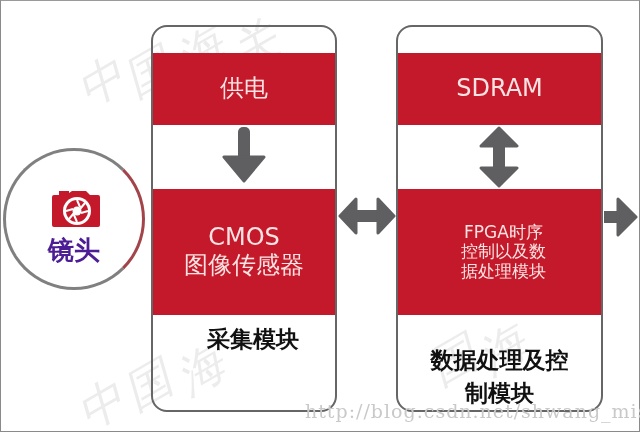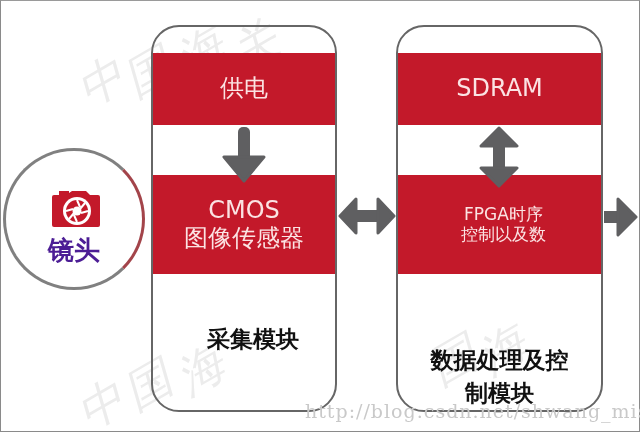--- a/index.html
+++ b/index.html
@@ -3,27 +3,27 @@
 <meta charset="utf-8">
 <style>
   html, body { margin:0; padding:0; }
   body { width:640px; height:434px; background:#ffffff; position:relative; overflow:hidden; font-family:"DejaVu Sans", sans-serif; }
   .frame { position:absolute; left:0; top:0; width:638px; height:430px; border:1px solid #8a8a8a; border-top-color:#9a9a9a; }
   .wm-char { position:absolute; color:#ececec; font-family:"DejaVu Serif", serif; font-size:46px; transform:rotate(-30deg); font-style:italic; }
   .wm-url { position:absolute; left:305px; top:400px; font-family:"DejaVu Serif", serif; font-size:19px; color:#c9c9c9; letter-spacing:1px; }
   .lens { position:absolute; left:3px; top:148px; width:142px; height:142px; border-radius:50%; border:3px solid #808080; border-right-color:#a3444a; box-sizing:border-box; background:rgba(255,255,255,0.9); }
   .cam { position:absolute; left:46px; top:40px; }
   .lens-label { position:absolute; left:0; width:100%; top:82px; text-align:center; font-weight:bold; font-size:26px; color:#4c1d95; }
-  .module { position:absolute; top:25px; height:387px; border:2px solid #666; border-radius:28px; background:transparent; box-sizing:border-box; overflow:hidden; }
+  .module { position:absolute; top:25px; height:387px; border:2px solid #666; border-radius:16px; background:transparent; box-sizing:border-box; overflow:hidden; }
   .m1 { left:151px; width:186px; }
   .m2 { left:396px; width:207px; }
   .band { position:absolute; left:0; right:0; background:#c3192a; color:#fbe3e3; text-align:center; display:flex; flex-direction:column; justify-content:center; align-items:center; }
   .band span { display:block; line-height:1.15; }
   .b-top { top:26px; height:72px; }
-  .b-mid { top:148px; height:99px; }
+  .b-mid { top:162px; height:126px; }
   .t-lg { font-size:24px; }
   .t-md { font-size:17px;margin-left:8px; }
   .mod-label { position:absolute; left:0; right:0; text-align:center; font-weight:bold; color:#111; font-size:23px; line-height:1.45; }
   .arrow { position:absolute; }
 </style>
 </head>
 <body>
 
 <div class="frame"></div>
 
@@ -61,20 +61,21 @@
   <div class="mod-label" style="top:296px;padding-left:18px;">采集模块</div>
 </div>
 
 <div class="module m2">
   <div class="band b-top">
     <span class="t-lg">SDRAM</span>
   </div>
   <div class="band b-mid">
     <span class="t-md">FPGA时序</span>
     <span class="t-md">控制以及数</span>
+    <span class="t-md">据处理模块</span>
   </div>
   <div class="mod-label" style="top:273px;margin-top:44px;">
     <span style="display:block">数据处理及控</span>
     <span style="display:block">制模块</span>
   </div>
 </div>
 
 <svg class="arrow" style="left:222px;top:127px;" width="44" height="58" viewBox="0 0 44 58">
   <rect x="16" y="0" width="12" height="36" rx="5" fill="#5f5f61"></rect>
   <path d="M2 30 L42 30 L22 54 Z" fill="#5f5f61" stroke="#5f5f61" stroke-width="3" stroke-linejoin="round"></path>

